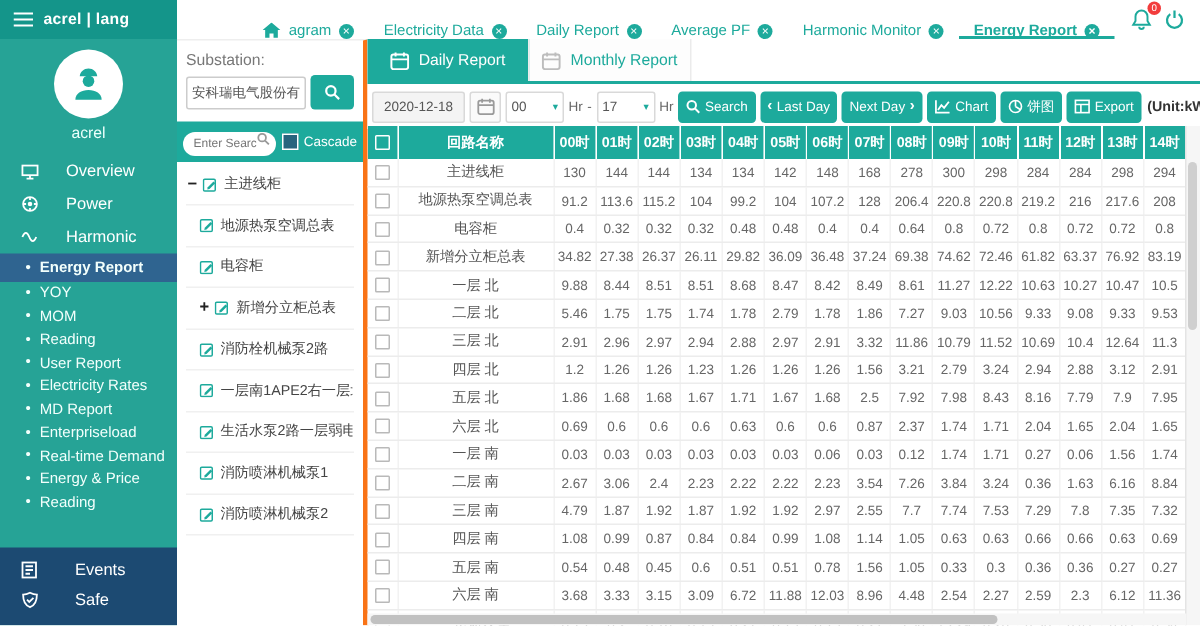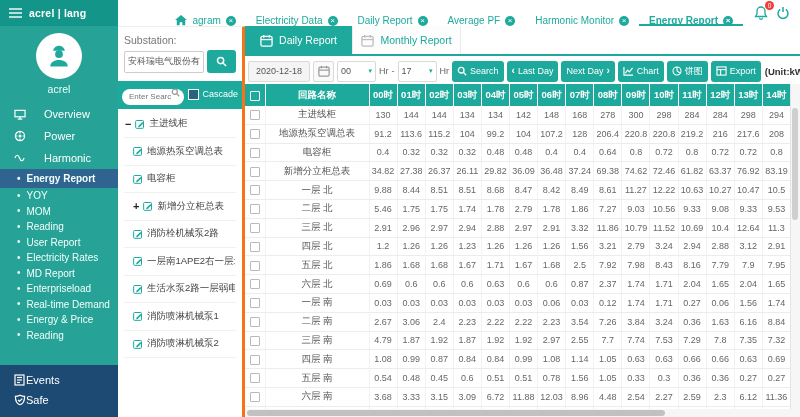--- a/index.html
+++ b/index.html
@@ -18,21 +18,21 @@
   .avatar{width:46px;height:46px;border-radius:50%;background:#fff;margin:0 auto;display:flex;align-items:center;justify-content:center;}
   .logo-label{font-size:10.5px;margin-top:4px;color:#eafffb;}
   .menu{margin-top:5px;}
   .mi{height:22px;display:flex;align-items:center;gap:18px;padding:0 13px;font-size:11px;cursor:pointer;}
   .mi-ico{width:13px;display:flex;justify-content:center;color:#fff;}
   .mi-active{background:var(--menu-active);}
   .smi{height:15.5px;display:flex;align-items:center;gap:6px;padding:0 8px 0 17px;font-size:10px;cursor:pointer;color:#f2fffc;}
   .smi .dot{font-size:10px;line-height:1;}
   .smi-active{background:var(--child-active);height:19px;font-weight:bold;}
   .sb-bottom{position:absolute;left:0;right:0;bottom:0;background:var(--bottom-nav);padding:5px 0 7px;}
-  .bmi{height:20px;display:flex;align-items:center;gap:0;padding:0 13px;font-size:11px;cursor:pointer;}
+  .bmi{height:20px;display:flex;align-items:center;gap:24px;padding:0 13px;font-size:11px;cursor:pointer;}
   
   .topstrip{position:absolute;left:118px;right:0;top:0;height:26px;background:#fff;border-bottom:1px solid #f0f0f0;display:flex;align-items:center;justify-content:flex-end;padding-right:10px;}
   .ttabs{display:flex;align-items:stretch;height:100%;}
   .ttab{display:flex;align-items:flex-end;gap:5px;height:100%;padding:0 10px;font-size:10px;color:var(--primary);cursor:pointer;white-space:nowrap;}
   .ttab.active{font-weight:bold;box-shadow:inset 0 -2px 0 var(--primary);}
   .tclose{width:10px;height:10px;border-radius:50%;background:var(--primary);color:#fff;font-size:8px;line-height:10px;text-align:center;}
   .ticon{color:var(--primary);}
   .bellwrap{position:relative;margin:0 7px 0 10px;cursor:pointer;}
   .badge{position:absolute;top:-4px;right:-5px;background:var(--badge);color:#fff;font-size:6.5px;width:9px;height:9px;border-radius:50%;line-height:9px;text-align:center;}
   .powerbtn{cursor:pointer;}

